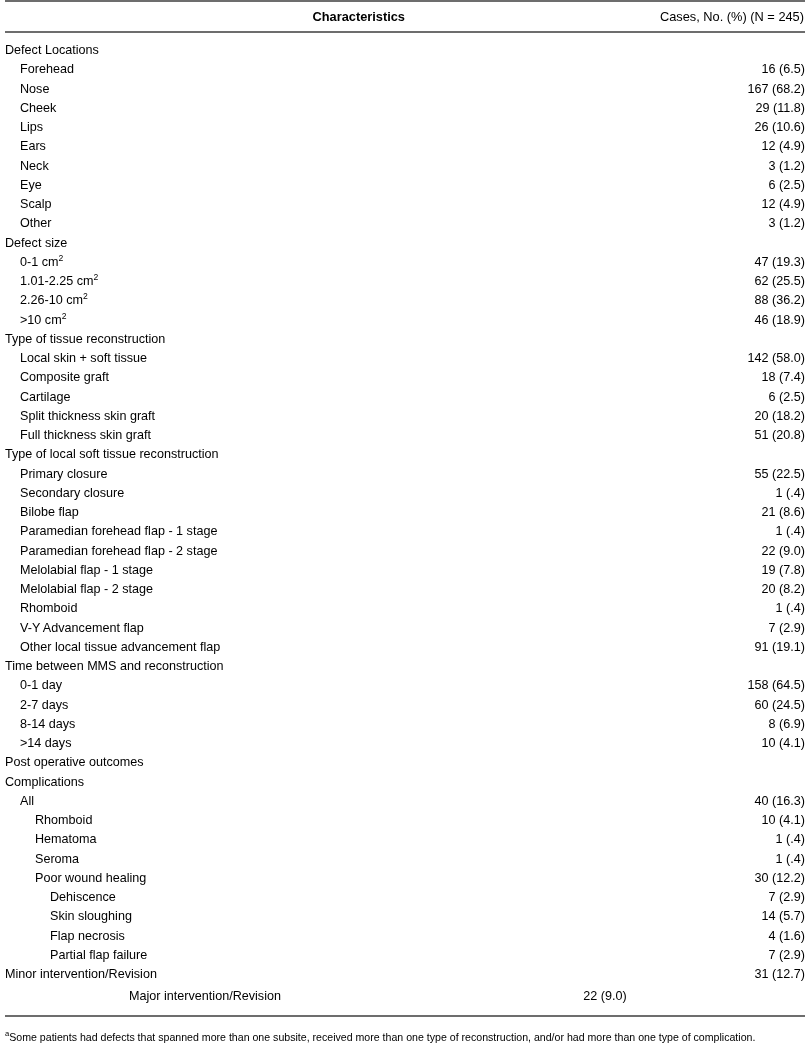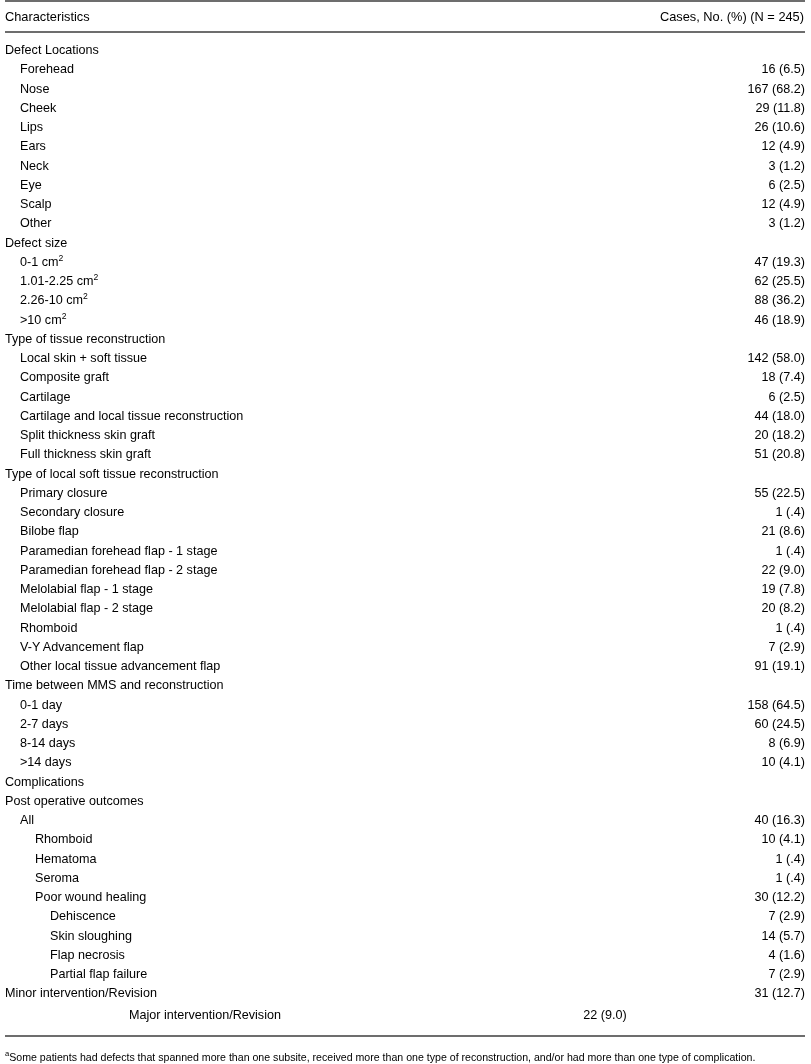--- a/index.html
+++ b/index.html
@@ -34,21 +34,22 @@
   table.data-table thead tr.head-row > th {
     border-top: 2px solid #6d6d6d;
     border-bottom: 2px solid #6d6d6d;
     padding: 8px 0 7px 0;
     font-weight: normal;
     font-size: 12.8px;
     vertical-align: bottom;
     line-height: 14px;
   }
   table.data-table thead tr.head-row > th.col-char {
-    text-align: left;
+    text-align: right;
+    font-weight: bold;
   }
   table.data-table thead tr.head-row > th.col-val {
     text-align: right;
     padding-right: 1px;
   }
 
   table.data-table tbody tr.spacer-row td {
     height: 8px;
     padding: 0;
     line-height: 0;
@@ -200,24 +201,20 @@
         </tr>
         <tr class="data-row">
           <td class="cell-label lvl-1">Composite graft</td>
           <td class="cell-value">18 (7.4)</td>
         </tr>
         <tr class="data-row">
           <td class="cell-label lvl-1">Cartilage</td>
           <td class="cell-value">6 (2.5)</td>
         </tr>
         <tr class="data-row">
-          <td class="cell-label lvl-1">Cartilage and local tissue reconstruction</td>
-          <td class="cell-value">44 (18.0)</td>
-        </tr>
-        <tr class="data-row">
           <td class="cell-label lvl-1">Split thickness skin graft</td>
           <td class="cell-value">20 (18.2)</td>
         </tr>
         <tr class="data-row">
           <td class="cell-label lvl-1">Full thickness skin graft</td>
           <td class="cell-value">51 (20.8)</td>
         </tr>
         <tr class="data-row">
           <td class="cell-label lvl-0">Type of local soft tissue reconstruction</td>
           <td class="cell-value"></td>
@@ -276,25 +273,25 @@
         </tr>
         <tr class="data-row">
           <td class="cell-label lvl-1">8-14 days</td>
           <td class="cell-value">8 (6.9)</td>
         </tr>
         <tr class="data-row">
           <td class="cell-label lvl-1">&gt;14 days</td>
           <td class="cell-value">10 (4.1)</td>
         </tr>
         <tr class="data-row">
+          <td class="cell-label lvl-0">Post operative outcomes</td>
+          <td class="cell-value"></td>
+        </tr>
+        <tr class="data-row">
           <td class="cell-label lvl-0">Complications</td>
-          <td class="cell-value"></td>
-        </tr>
-        <tr class="data-row">
-          <td class="cell-label lvl-0">Post operative outcomes</td>
           <td class="cell-value"></td>
         </tr>
         <tr class="data-row">
           <td class="cell-label lvl-1">All</td>
           <td class="cell-value">40 (16.3)</td>
         </tr>
         <tr class="data-row">
           <td class="cell-label lvl-2">Rhomboid</td>
           <td class="cell-value">10 (4.1)</td>
         </tr>

